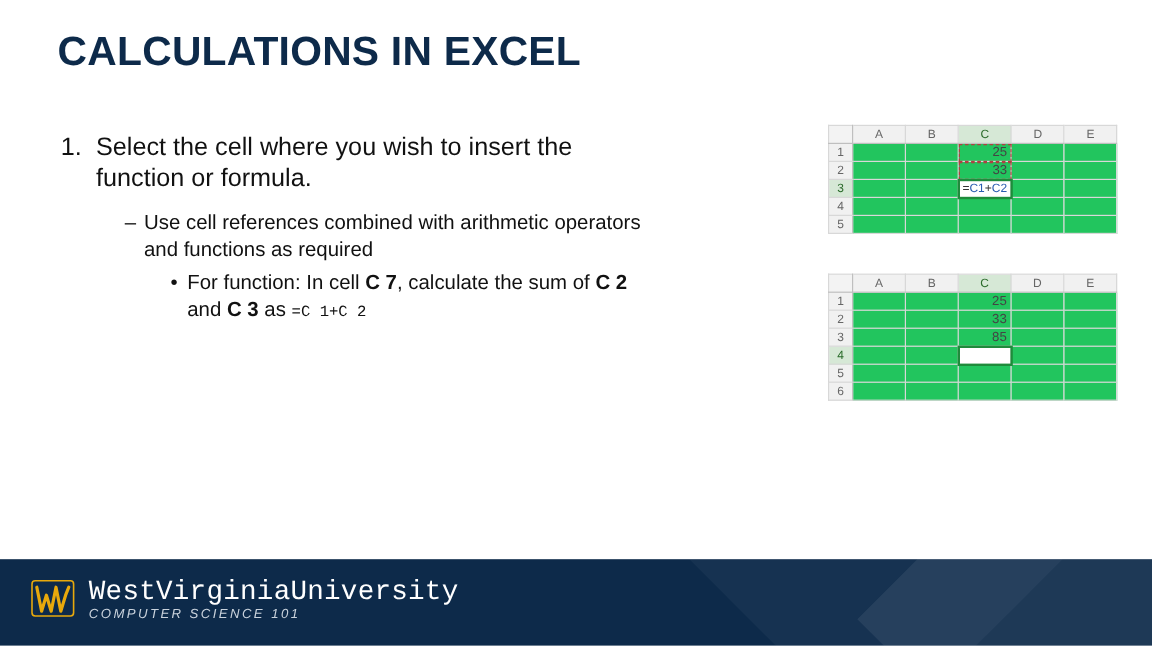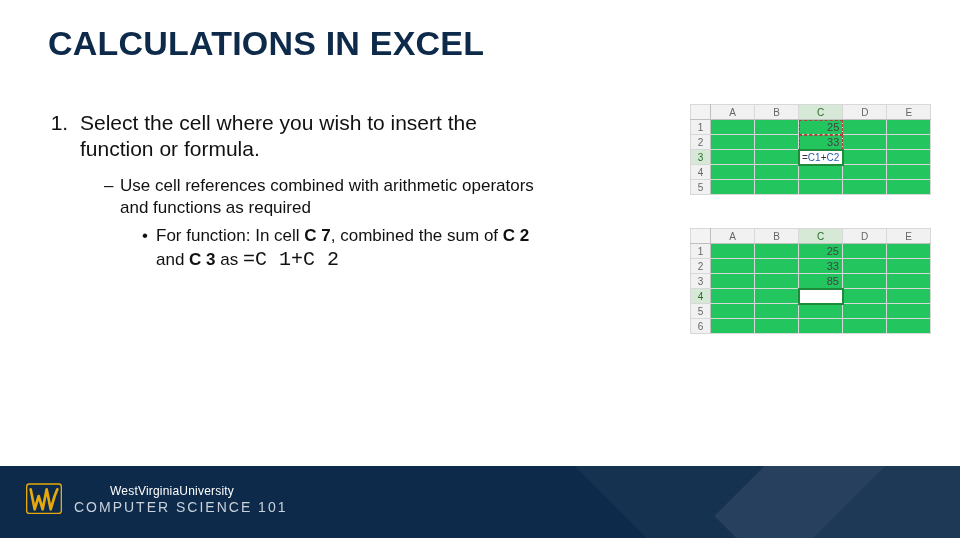--- a/index.html
+++ b/index.html
@@ -72,21 +72,21 @@
     position: relative;
     padding-left: 14px;
   }
   .bullet-list > li::before {
     content: "•";
     position: absolute;
     left: 0;
     top: 0;
   }
   b { font-weight: 700; }
-  .mono { font-family: "Courier New", monospace; font-size: 20px; }
+  .mono { font-family: "Courier New", monospace; font-size: 13px; }
 
   
   .excel {
     position: absolute;
     font-family: "Segoe UI", Arial, sans-serif;
     font-size: 11px;
     color: #444;
     background: #fff;
   }
   .excel table {
@@ -162,49 +162,49 @@
     display: flex;
     align-items: center;
     gap: 10px;
   }
   .wvu-logo {
     width: 40px;
     height: 40px;
   }
   .wvu-text { color: #fff; line-height: 1.05; }
   .wvu-name {
-    font-family: Liberation Sans, sans-serif;
-    font-size: 12px;
+    font-family: Liberation Mono, monospace;
+    font-size: 23px;
     letter-spacing: 0.2px;
-    margin-left: 36px;
   }
   .wvu-sub {
-    font-size: 14px;
+    font-size: 11px;
     letter-spacing: 2px;
     color: #c9d2dc;
     margin-top: 2px;
+    font-style: italic;
   }
 </style>
 </head>
 <body>
 
 <div class="slide">
 
   <div class="title">CALCULATIONS IN EXCEL</div>
 
   <div class="body">
     <ol class="ol">
       <li>
         <span>Select the cell where you wish to insert the function or formula.</span>
         <ul class="dash-list">
           <li>
             <span>Use cell references combined with arithmetic operators and functions as required</span>
             <ul class="bullet-list">
               <li>
-                <span>For function: In cell </span><b>C 7</b><span>, combined the sum of </span><b>C 2</b><span> and </span><b>C 3</b><span> as </span><span class="mono">=C 1+C 2</span>
+                <span>For function: In cell </span><b>C 7</b><span>, calculate the sum of </span><b>C 2</b><span> and </span><b>C 3</b><span> as </span><span class="mono">=C 1+C 2</span>
               </li>
             </ul>
           </li>
         </ul>
       </li>
     </ol>
   </div>
 
   <div class="excel" style="right:20px; top:104px; width:250px;">
     <table>

